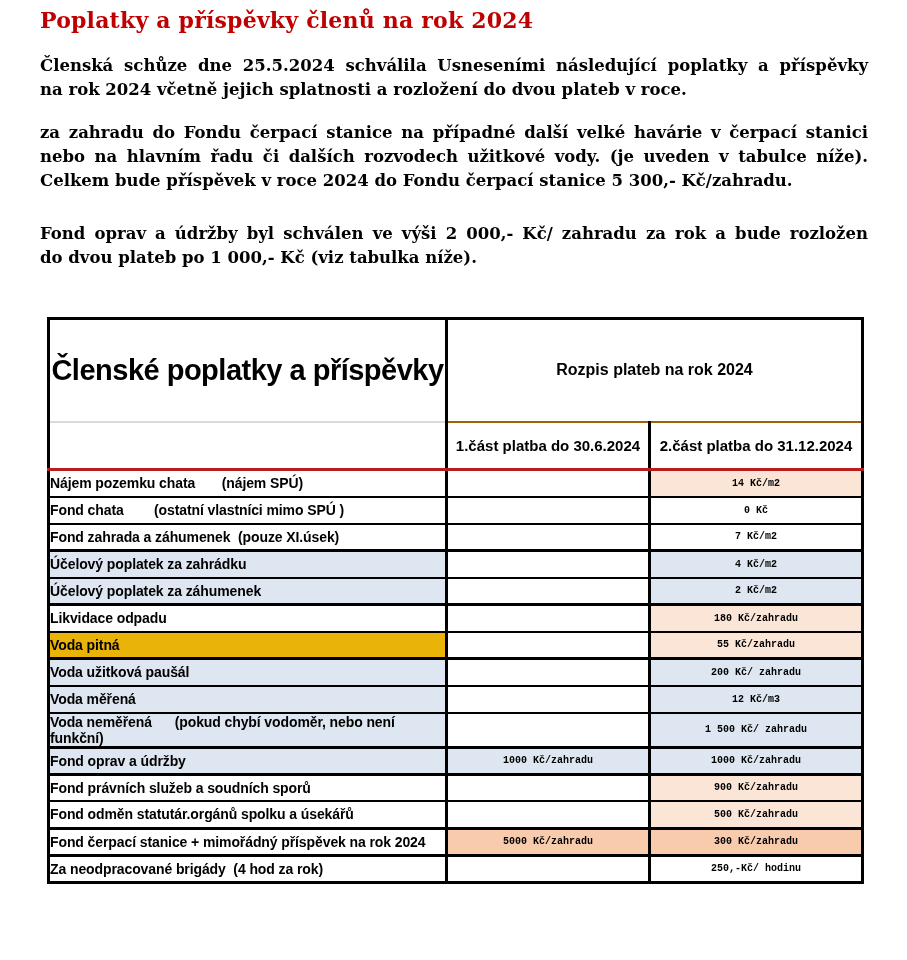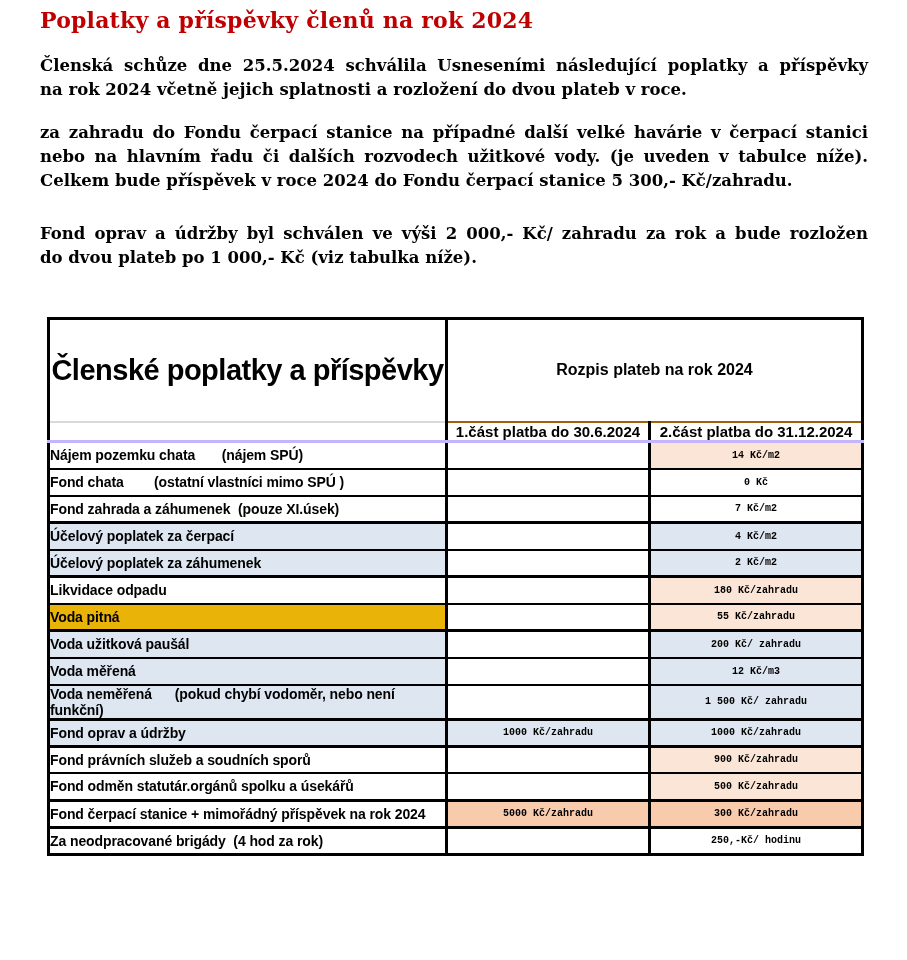--- a/index.html
+++ b/index.html
@@ -56,21 +56,21 @@
     border-bottom: 2px solid #d9d9d9;
     letter-spacing: -0.5px;
   }
   td.hdr-main-right {
     font-size: 16px;
     font-weight: bold;
     text-align: center;
     vertical-align: middle;
     border-bottom: 2px solid #a16207;
   }
-  tr.subheader td { height: 20px; border-bottom: 3px solid #c4b5fd; }
+  tr.subheader td { height: 48px; border-bottom: 3px solid #b91c1c; }
   td.hdr-sub {
     font-size: 15px;
     font-weight: bold;
     text-align: center;
     vertical-align: middle;
   }
 
   
   tr.row td { height: 27px; vertical-align: middle; }
   tr.sep-thin  td { border-bottom: 2px solid #000; }
@@ -138,21 +138,21 @@
           <td class="cell-label vline" style="background: rgb(255, 255, 255);">Fond chata        (ostatní vlastníci mimo SPÚ )</td>
           <td class="cell-val vline" style="background: rgb(255, 255, 255);"></td>
           <td class="cell-val" style="background: rgb(255, 255, 255);">0 Kč</td>
         </tr>
         <tr class="row sep-thick">
           <td class="cell-label vline" style="background: rgb(255, 255, 255);">Fond zahrada a záhumenek  (pouze XI.úsek)</td>
           <td class="cell-val vline" style="background: rgb(255, 255, 255);"></td>
           <td class="cell-val" style="background: rgb(255, 255, 255);">7 Kč/m2</td>
         </tr>
         <tr class="row sep-thin">
-          <td class="cell-label vline" style="background: rgb(222, 231, 241);">Účelový poplatek za čerpací</td>
+          <td class="cell-label vline" style="background: rgb(222, 231, 241);">Účelový poplatek za zahrádku</td>
           <td class="cell-val vline" style="background: rgb(255, 255, 255);"></td>
           <td class="cell-val" style="background: rgb(222, 231, 241);">4 Kč/m2</td>
         </tr>
         <tr class="row sep-thick">
           <td class="cell-label vline" style="background: rgb(222, 231, 241);">Účelový poplatek za záhumenek</td>
           <td class="cell-val vline" style="background: rgb(255, 255, 255);"></td>
           <td class="cell-val" style="background: rgb(222, 231, 241);">2 Kč/m2</td>
         </tr>
         <tr class="row sep-thin">
           <td class="cell-label vline" style="background: rgb(255, 255, 255);">Likvidace odpadu</td>

